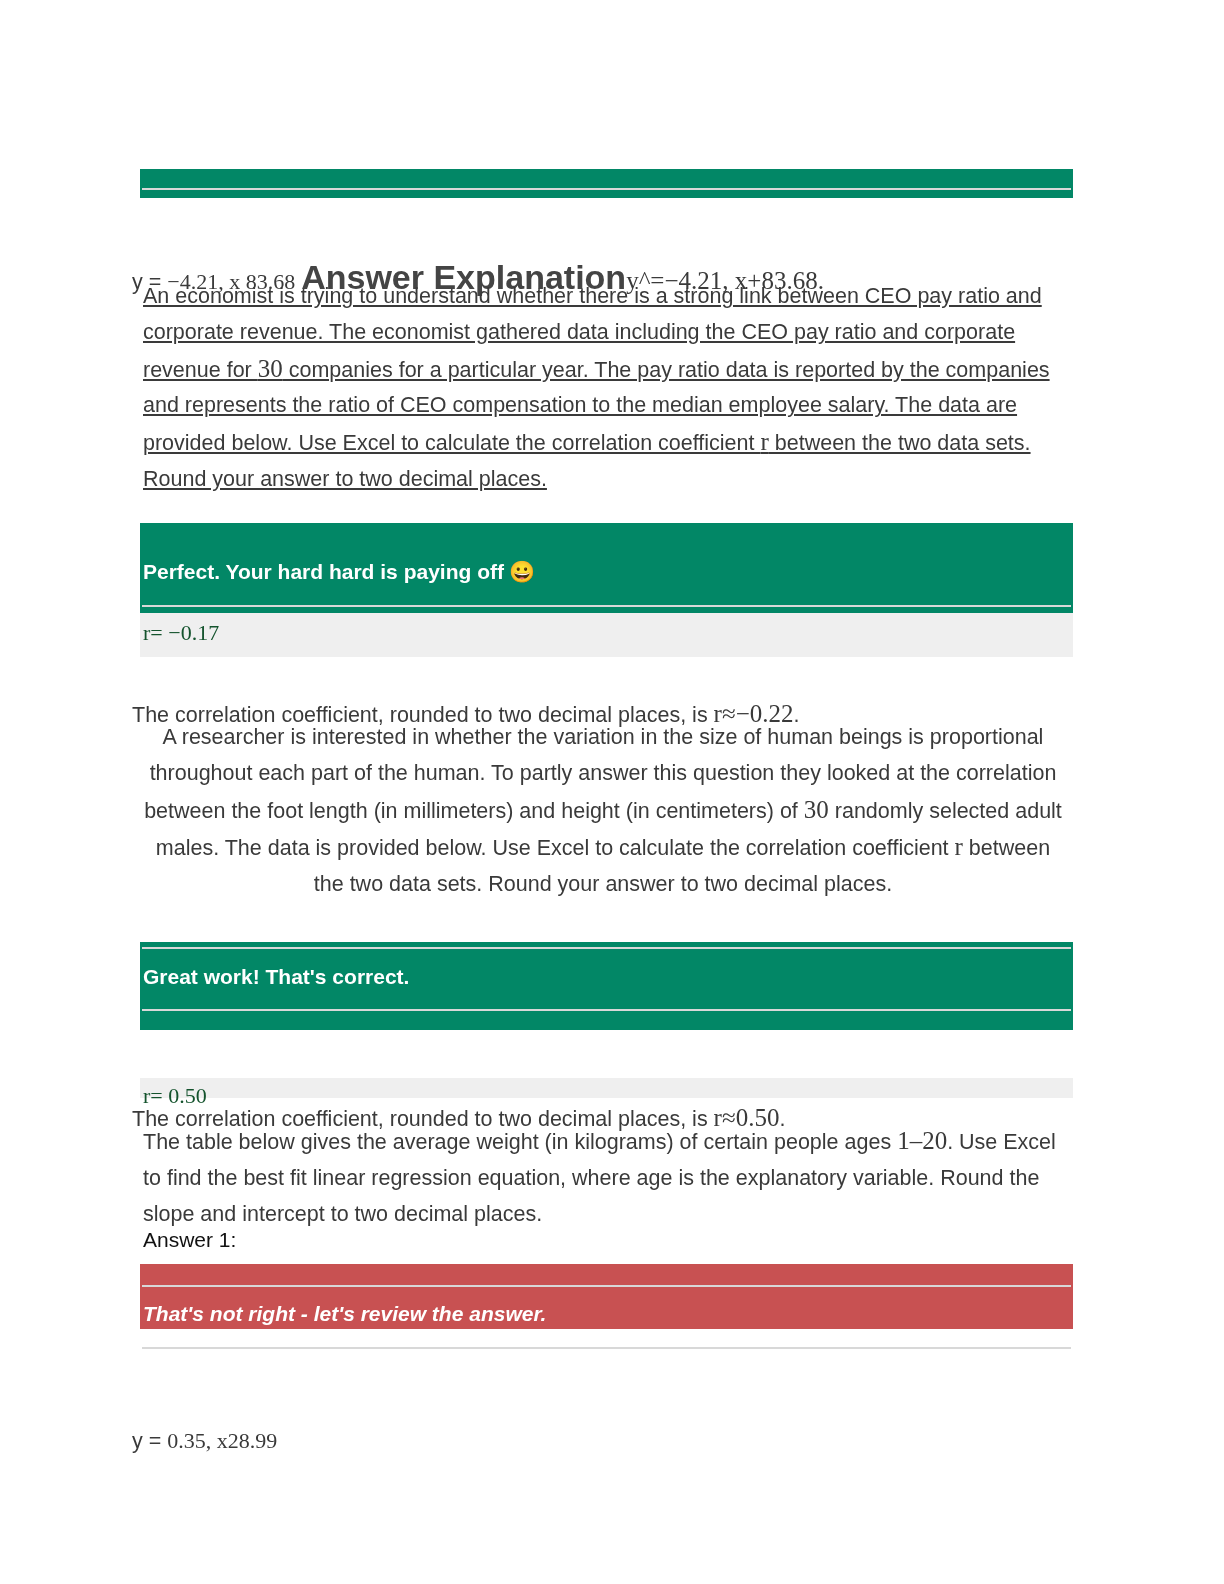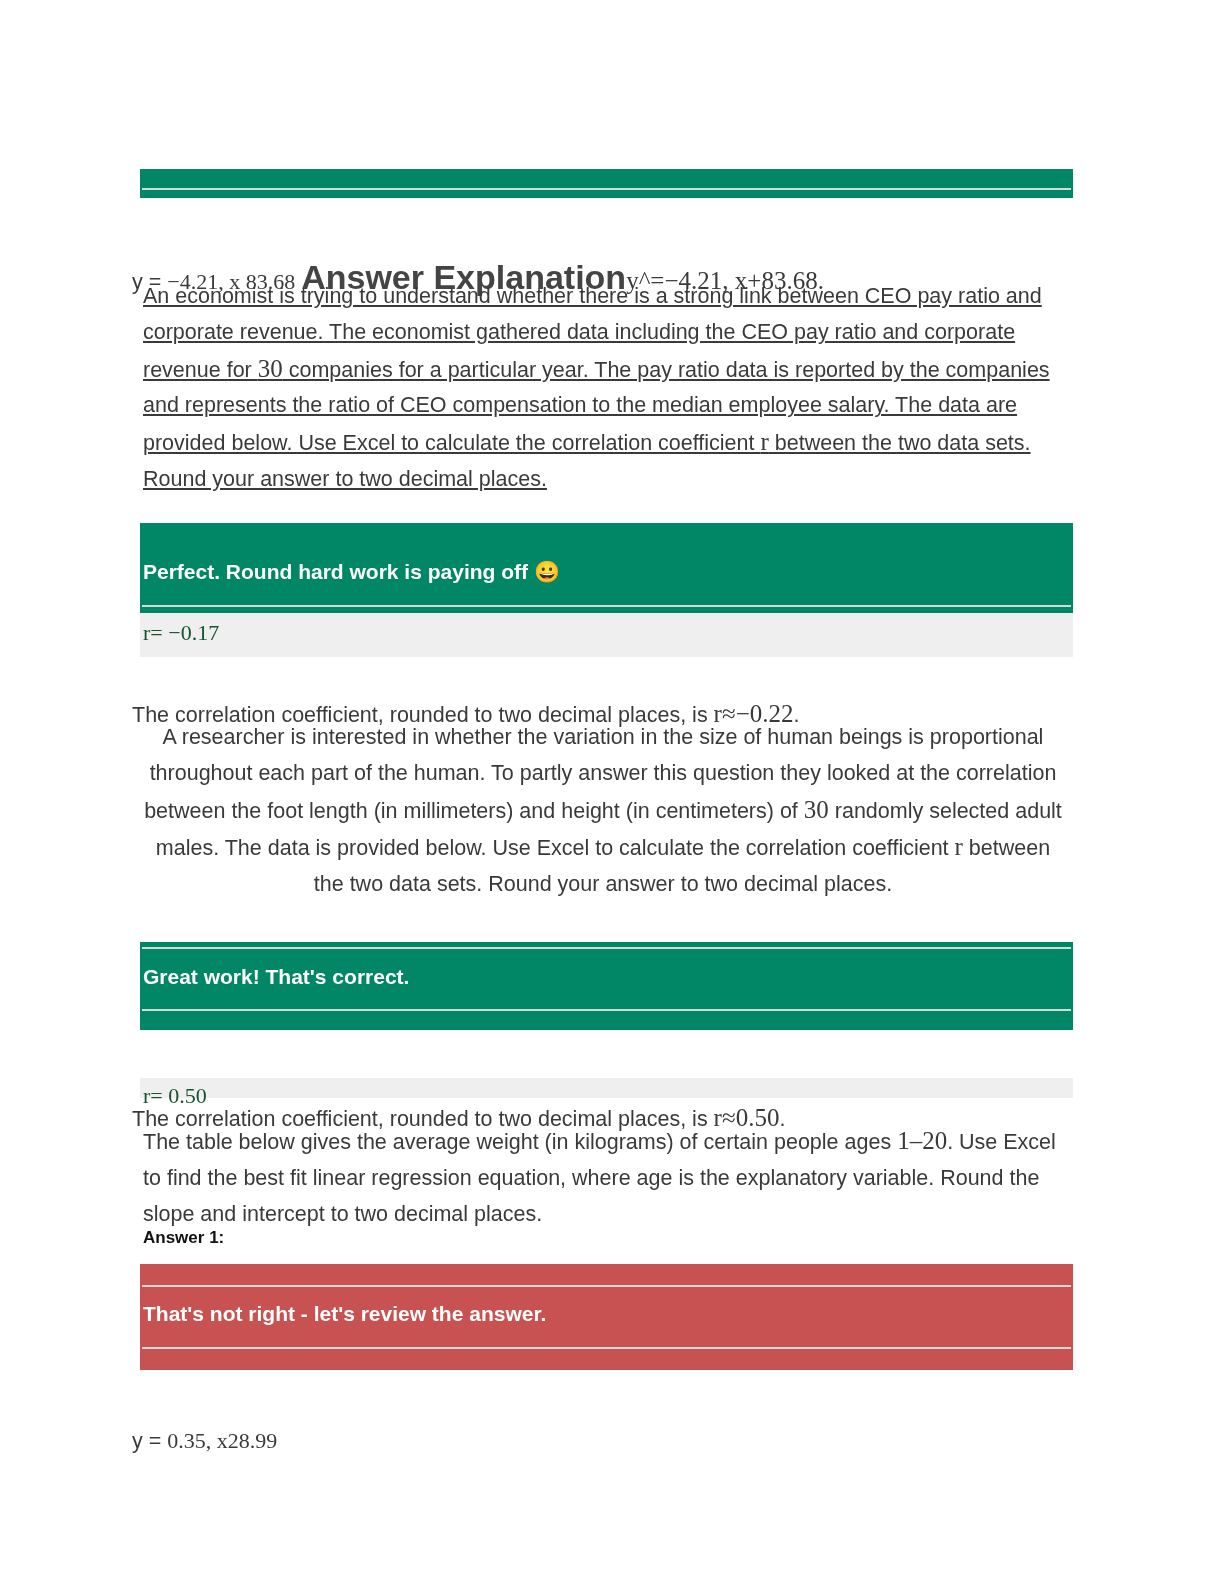--- a/index.html
+++ b/index.html
@@ -27,21 +27,21 @@
 <div class="line" style="top:222px;">
   <span>y = </span><span class="serif" style="font-size:22px;">−4.21, x 83.68</span>
   <span style="font-weight:bold;font-size:34px;color:#444;">Answer Explanation</span><span class="serif">y^=−4.21, x+83.68.</span>
 </div>
 
 <div class="para" style="top:279px;text-decoration:underline;">
   <span>An economist is trying to understand whether there is a strong link between CEO pay ratio and corporate revenue. The economist gathered data including the CEO pay ratio and corporate revenue for </span><span class="serif">30</span><span> companies for a particular year. The pay ratio data is reported by the companies and represents the ratio of CEO compensation to the median employee salary. The data are provided below. Use Excel to calculate the correlation coefficient </span><span class="serif">r</span><span> between the two data sets. Round your answer to two decimal places.</span>
 </div>
 
 <div class="banner green" style="top:523px;height:90px;">
-  <span class="banner-text" style="top:37px;">Perfect. Round hard work is paying off 😀</span>
+  <span class="banner-text" style="top:37px;">Perfect. Your hard hard is paying off 😀</span>
   <div class="rule" style="top:82px;"></div>
 </div>
 <div class="gray-row" style="top:613px;height:44px;">
   <span style="top:7px;">r= −0.17</span>
 </div>
 <div class="line" style="top:664px;">
   <span>The correlation coefficient, rounded to two decimal places, is </span><span class="serif">r≈−0.22</span><span>.</span>
 </div>
 
 <div class="para" style="top:720px;text-align:center;">
@@ -56,23 +56,23 @@
 <div class="gray-row" style="top:1078px;height:20px;">
   <span style="top:5px;">r= 0.50</span>
 </div>
 <div class="line" style="top:1068px;">
   <span>The correlation coefficient, rounded to two decimal places, is </span><span class="serif">r≈0.50</span><span>.</span>
 </div>
 
 <div class="para" style="top:1123px;">
   <span>The table below gives the average weight (in kilograms) of certain people ages </span><span class="serif">1–20</span><span>. Use Excel to find the best fit linear regression equation, where age is the explanatory variable. Round the slope and intercept to two decimal places.</span>
 </div>
-<div class="abs" style="left:143px;top:1228px;font-weight:bold;font-size:17px;color:#111;">Answer 1:</div>
+<div class="abs" style="left:143px;top:1228px;font-weight:normal;font-size:21px;color:#111;">Answer 1:</div>
 
-<div class="banner red" style="top:1264px;height:106px;">
+<div class="banner red" style="top:1264px;height:65px;font-style:italic;">
   <div class="rule" style="top:21px;"></div>
   <span class="banner-text" style="top:38px;">That's not right - let's review the answer.</span>
   <div class="rule" style="top:83px;"></div>
 </div>
 
 <div class="line" style="top:1392px;">
   <span>y = </span><span class="serif" style="font-size:22px;">0.35, x28.99</span>
 </div>
 
 </body></html>

